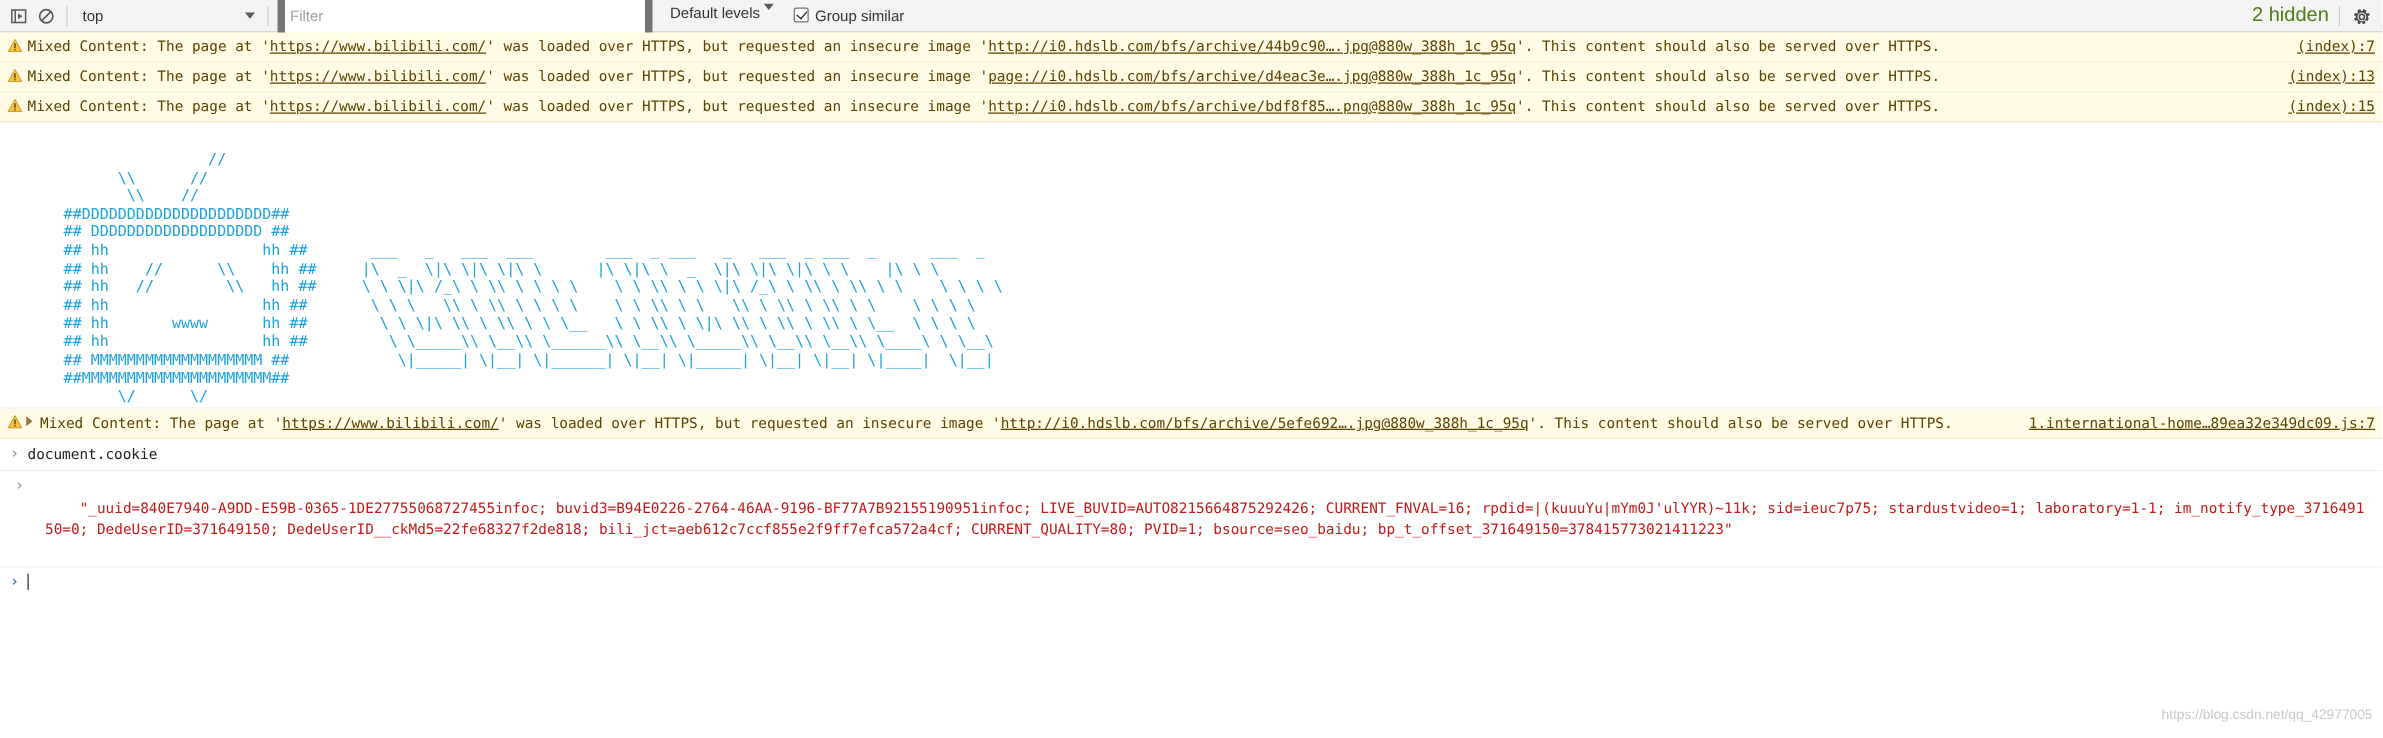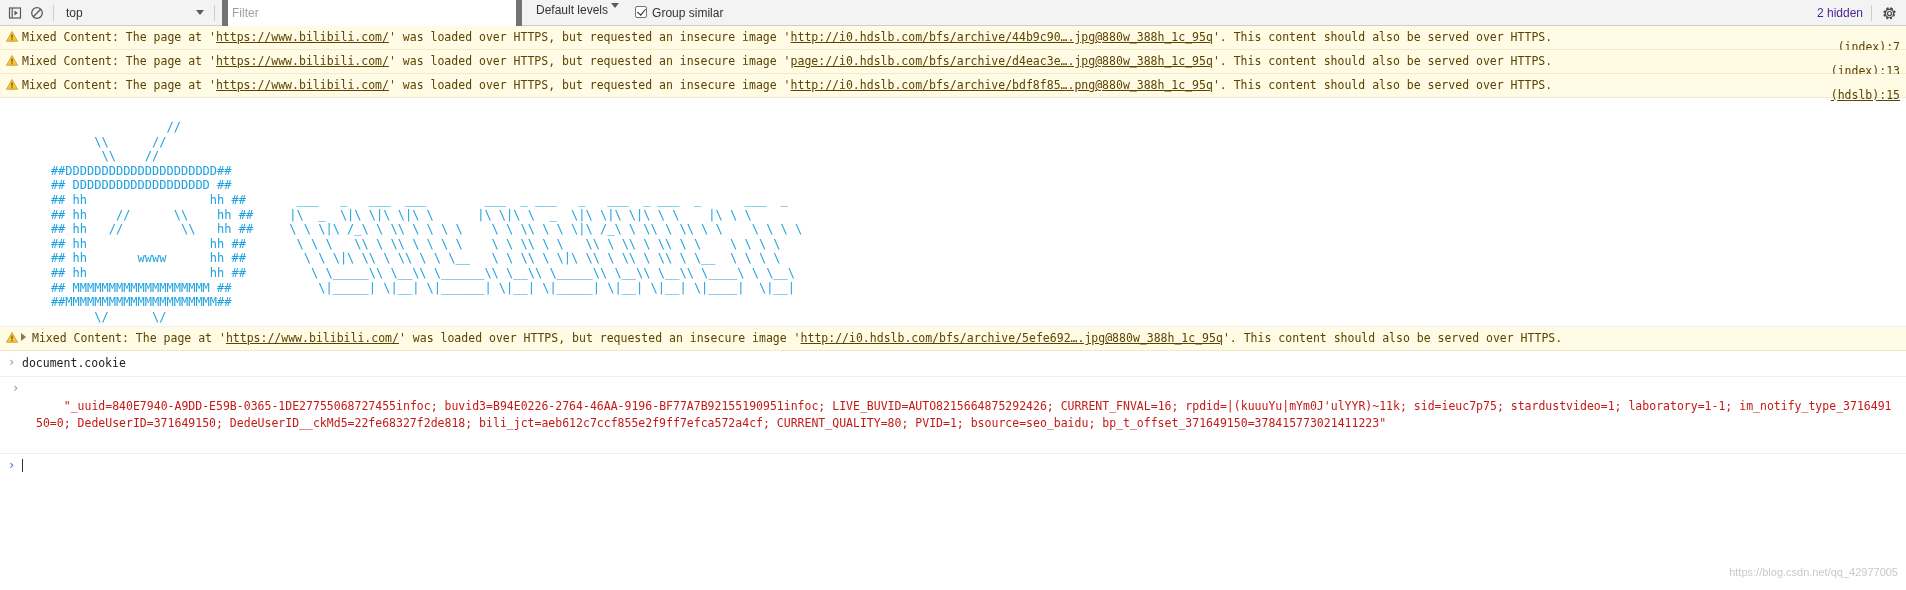--- a/index.html
+++ b/index.html
@@ -100,21 +100,21 @@
     border: solid #222;
     border-width: 0 1.6px 1.6px 0;
     transform: rotate(40deg);
   }
   #toolbar-right {
     position: absolute;
     right: 6px; top: 0;
     height: 26px;
     display: flex; align-items: center;
   }
-  #hidden-count { color: #4c1d95; font-size: 12px; margin-right: 8px; }
+  #hidden-count { color: #4d7c0f; font-size: 16px; margin-right: 8px; }
   #toolbar-right .tb-sep { margin: 0 6px 0 0; }
 
   
   #console {
     font-family: "DejaVu Sans Mono", "Liberation Mono", monospace;
     font-size: 11.5px;
     line-height: 17px;
   }
 
   .msg {
@@ -146,21 +146,21 @@
     padding-right: 114px;
     word-break: normal;
     white-space: normal;
   }
   .msg a.url {
     color: inherit;
     text-decoration: underline;
   }
   .msg .src {
     position: absolute;
-    right: 6px; top: 13px;
+    right: 6px; top: 3px;
     color: #5c4400;
     cursor: pointer;
     white-space: nowrap;
   }
 
   
   #banner-row {
     position: relative;
     padding: 4px 0 2px 22px;
     border-bottom: 1px solid #f0f0f0;
@@ -328,21 +328,21 @@
 
   <div class="msg warn">
     <span class="wicon">
       <svg width="12" height="11" viewBox="0 0 12 11">
         <path d="M6 0.5 L11.5 10.3 L0.5 10.3 Z" fill="#f6c344" stroke="#c99a22" stroke-width="0.8"></path>
         <rect x="5.4" y="3.6" width="1.2" height="3.8" fill="#6b4e00"></rect>
         <rect x="5.4" y="8.1" width="1.2" height="1.2" fill="#6b4e00"></rect>
       </svg>
     </span>
     <div class="body"><span>Mixed Content: The page at '</span><a class="url" href="#">https://www.bilibili.com/</a><span>' was loaded over HTTPS, but requested an insecure image '</span><a class="url" href="#">http://i0.hdslb.com/bfs/archive/bdf8f85….png@880w_388h_1c_95q</a><span>'. This content should also be served over HTTPS.</span></div>
-    <a class="src" href="#">(hdslb):15</a>
+    <a class="src" href="#">(index):15</a>
   </div>
 
   <div id="banner-row">
     <pre id="ascii-art">                    //
           \\      //
            \\    //
     ##DDDDDDDDDDDDDDDDDDDDD##
     ## DDDDDDDDDDDDDDDDDDD ##
     ## hh                 hh ##       ___   _   ___  ___        ___  _ ___   _   ___  _ ___  _      ___  _
     ## hh    //      \\    hh ##     |\  _  \|\ \|\ \|\ \      |\ \|\ \  _  \|\ \|\ \|\ \ \    |\ \ \
@@ -358,20 +358,21 @@
   <div class="msg warn has-disclosure">
     <span class="wicon">
       <svg width="12" height="11" viewBox="0 0 12 11">
         <path d="M6 0.5 L11.5 10.3 L0.5 10.3 Z" fill="#f6c344" stroke="#c99a22" stroke-width="0.8"></path>
         <rect x="5.4" y="3.6" width="1.2" height="3.8" fill="#6b4e00"></rect>
         <rect x="5.4" y="8.1" width="1.2" height="1.2" fill="#6b4e00"></rect>
       </svg>
     </span>
     <span class="disclosure"></span>
     <div class="body"><span>Mixed Content: The page at '</span><a class="url" href="#">https://www.bilibili.com/</a><span>' was loaded over HTTPS, but requested an insecure image '</span><a class="url" href="#">http://i0.hdslb.com/bfs/archive/5efe692….jpg@880w_388h_1c_95q</a><span>'. This content should also be served over HTTPS.</span></div>
+    <a class="src" href="#">1.international-home…89ea32e349dc09.js:7</a>
   </div>
 
   <div class="cmd-row">
     <span class="prompt">›</span>
     <span>document.cookie</span>
   </div>
 
   <div class="res-row">
     <span class="prompt">‹</span><span>"_uuid=840E7940-A9DD-E59B-0365-1DE27755068727455infoc; buvid3=B94E0226-2764-46AA-9196-BF77A7B92155190951infoc; LIVE_BUVID=AUTO8215664875292426; CURRENT_FNVAL=16; rpdid=|(kuuuYu|mYm0J'ulYYR)~11k; sid=ieuc7p75; stardustvideo=1; laboratory=1-1; im_notify_type_371649150=0; DedeUserID=371649150; DedeUserID__ckMd5=22fe68327f2de818; bili_jct=aeb612c7ccf855e2f9ff7efca572a4cf; CURRENT_QUALITY=80; PVID=1; bsource=seo_baidu; bp_t_offset_371649150=378415773021411223"</span>
   </div>

